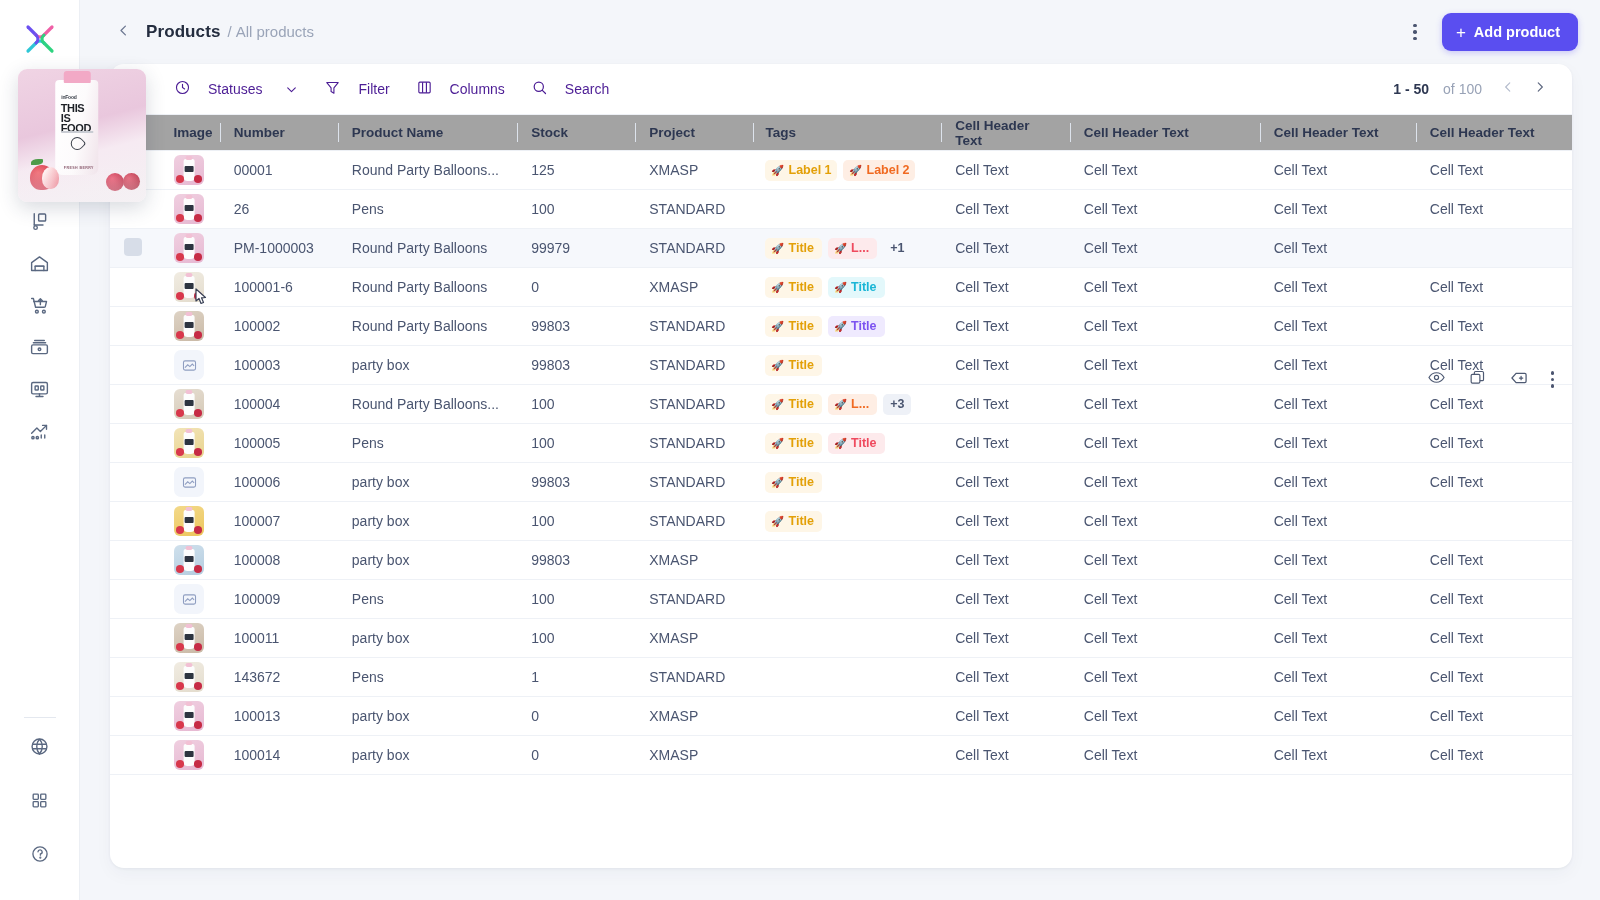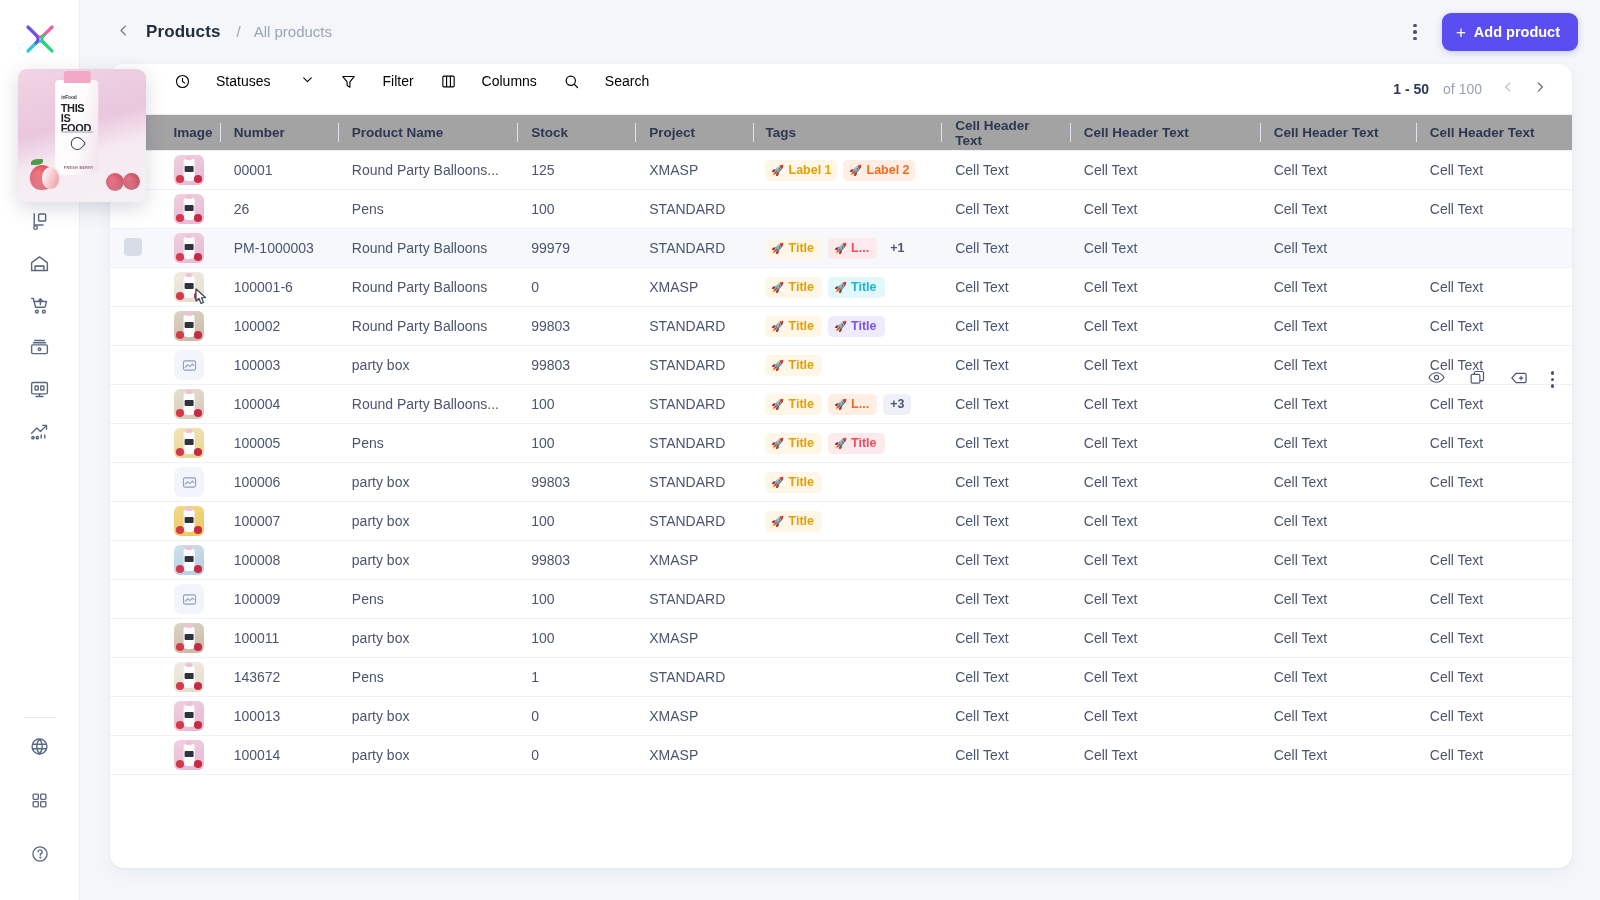--- a/index.html
+++ b/index.html
@@ -60,22 +60,22 @@
   .card {
     position: absolute; left: 110px; top: 64px; width: 1462px; height: 804px;
     background: #fff; border-radius: 14px;
     box-shadow: 0 1px 3px rgba(30,40,70,.06), 0 6px 18px rgba(30,40,70,.04);
     overflow: hidden;
   }
 
   
   .toolbar { height: 50px; display: flex; align-items: center; padding: 0 18px 0 14px; }
   .tb-item {
-    display: flex; gap: 25px; height: 32px;
-    padding: 0 10px; border-radius: 7px; color: #000000;
+    display: flex; align-items: center; gap: 17px; height: 32px;
+    padding: 0 10px; border-radius: 7px; color: #4c1d95;
     font-size: 14px; cursor: pointer;
   }
   .tb-item.icon-only { padding: 0 8px; }
   .tb-gap { width: 6px; }
   .pager { margin-left: auto; display: flex; align-items: center; gap: 4px; justify-content: center; }
   .pager-range { font-size: 14px; font-weight: 700; color: #2d3751; }
   .pager-total { font-size: 14px; color: #98a2b6; margin-left: 10px; margin-right: 8px; }
   .pager-arrow {
     width: 28px; height: 28px; display: flex; align-items: center; justify-content: center;
     color: #b4bccd; cursor: pointer;
@@ -325,21 +325,21 @@
 </div>
 
 <div class="header">
   <div class="back-btn">
     <span>
       <svg width="15" height="15" viewBox="0 0 24 24" fill="none" stroke="currentColor" stroke-width="2" stroke-linecap="round" stroke-linejoin="round">
           <path d="M15 5 L8 12 L15 19"></path>
         </svg>
     </span>
   </div>
-  <div style="display:flex;align-items:baseline;gap:9px;">
+  <div style="display:flex;align-items:baseline;">
     <span class="crumb-title">Products</span>
     <span class="crumb-sep">/</span>
     <span class="crumb-sub">All products</span>
   </div>
   <div class="header-right">
     <div class="kebab">
       <span style="display:flex;flex-direction:column;gap:3px;">
         <i></i>
           <i></i>
           <i></i>

